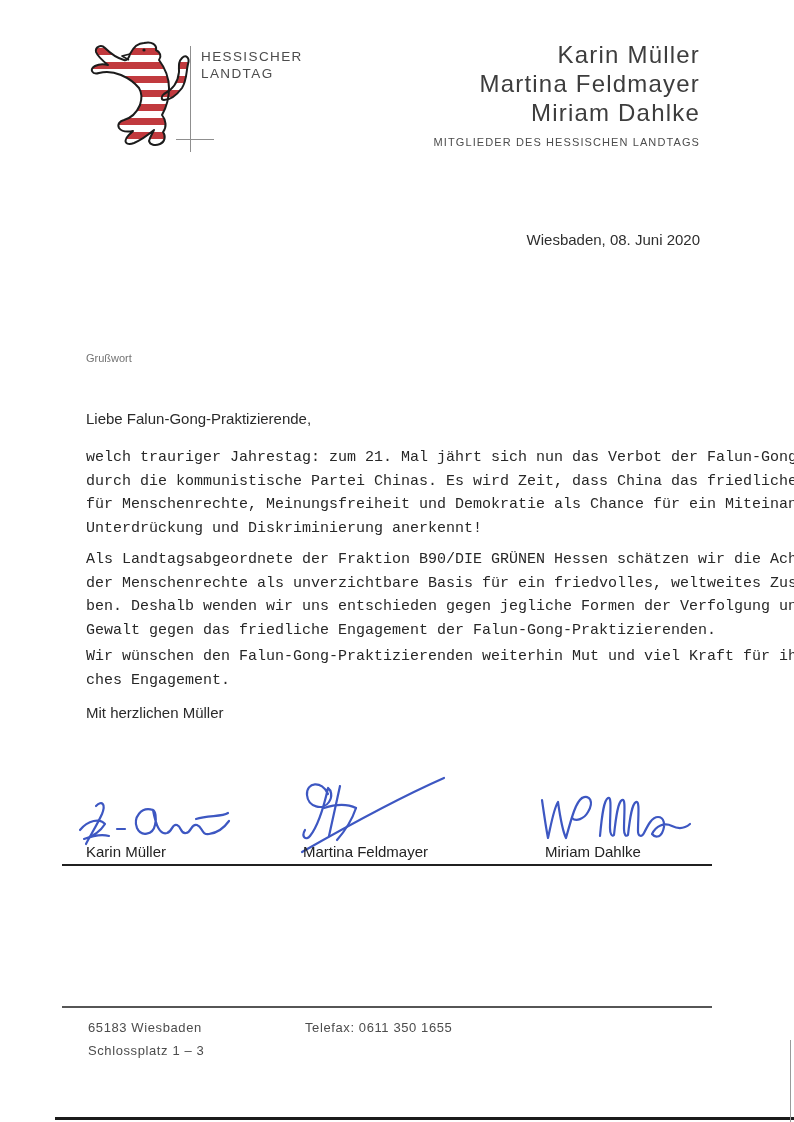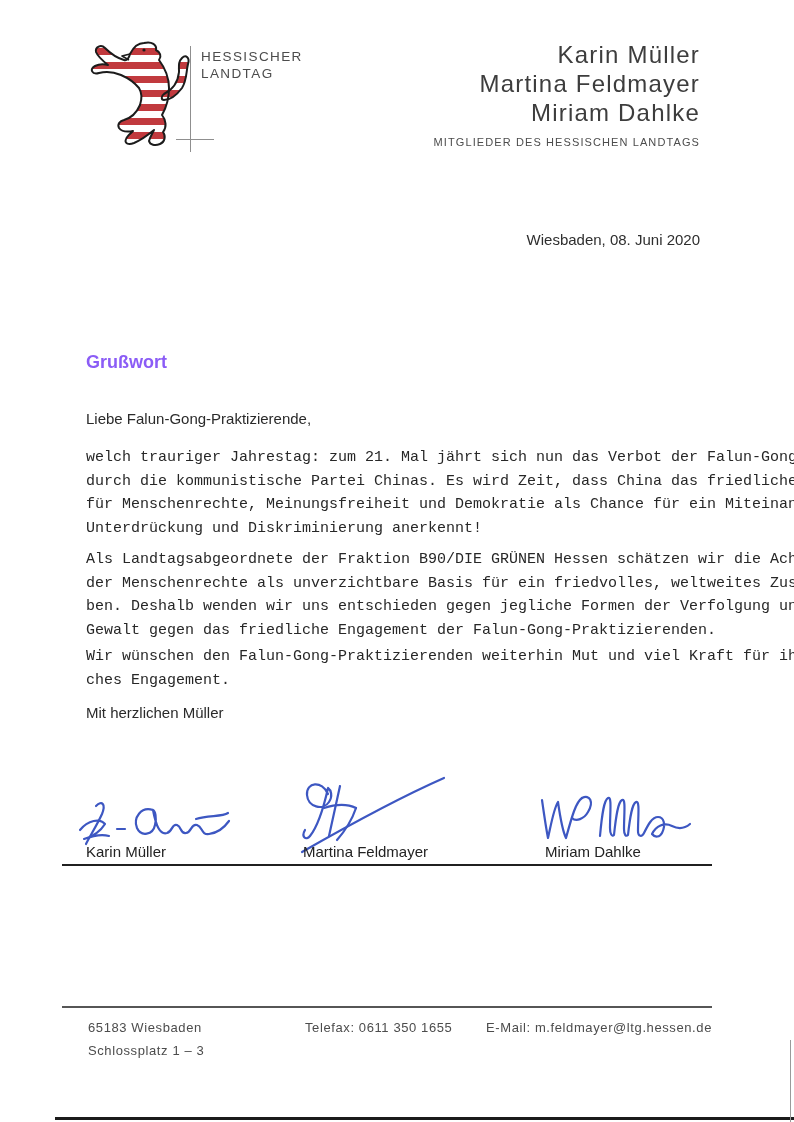--- a/index.html
+++ b/index.html
@@ -32,21 +32,21 @@
     margin-top: 9px; font-size: 11px; letter-spacing: 1.1px;
     color: var(--letterhead_gray, #4c4c4c);
     padding-left: 28px;
   }
   .dateline {
     position: absolute; right: 94px; top: 203px;
     font-size: 15px; color: #2e2e2e; margin-top: 28px;
   }
 
   
-  .heading { position: absolute; left: 86px; top: 352px; font-size: 18px; font-weight: 700; color: #8b5cf6; }
+  .heading { position: absolute; left: 86px; top: 352px; font-size: 11px; font-weight: 400; color: #737373; }
   .salutation { position: absolute; left: 86px; top: 410px; font-size: 15px; }
   .para { position: absolute; left: 86px; font-size: 15px; line-height: 23.5px; white-space: pre; color: #272727; font-family: Liberation Mono, monospace; }
   .para-1 { top: 446px; }
   .para-2 { top: 548px; }
   .para-3 { top: 645px; }
   .closing { position: absolute; left: 86px; top: 704px; font-size: 15px; }
 
   
   .sig { position: absolute; color: var(--signature_blue, #3d57c2); }
   .sig-1 { left: 76px;  top: 792px; }
@@ -184,19 +184,18 @@
     <div class="footer-col footer-address">
       <div>65183 Wiesbaden</div>
       <div>Schlossplatz 1 – 3</div>
     </div>
 
     <div class="footer-col footer-phone">
       <div>Telefax: 0611 350 1655</div>
     </div>
 
     <div class="footer-col footer-online">
-      <div>E-Mail: m.feldmayer@ltg.hessen.de</div>
     </div>
   </footer>
 
   <div class="scan-bottom-line"></div>
   <div class="scan-right-line"></div>
 </div>
 
 </body></html>

